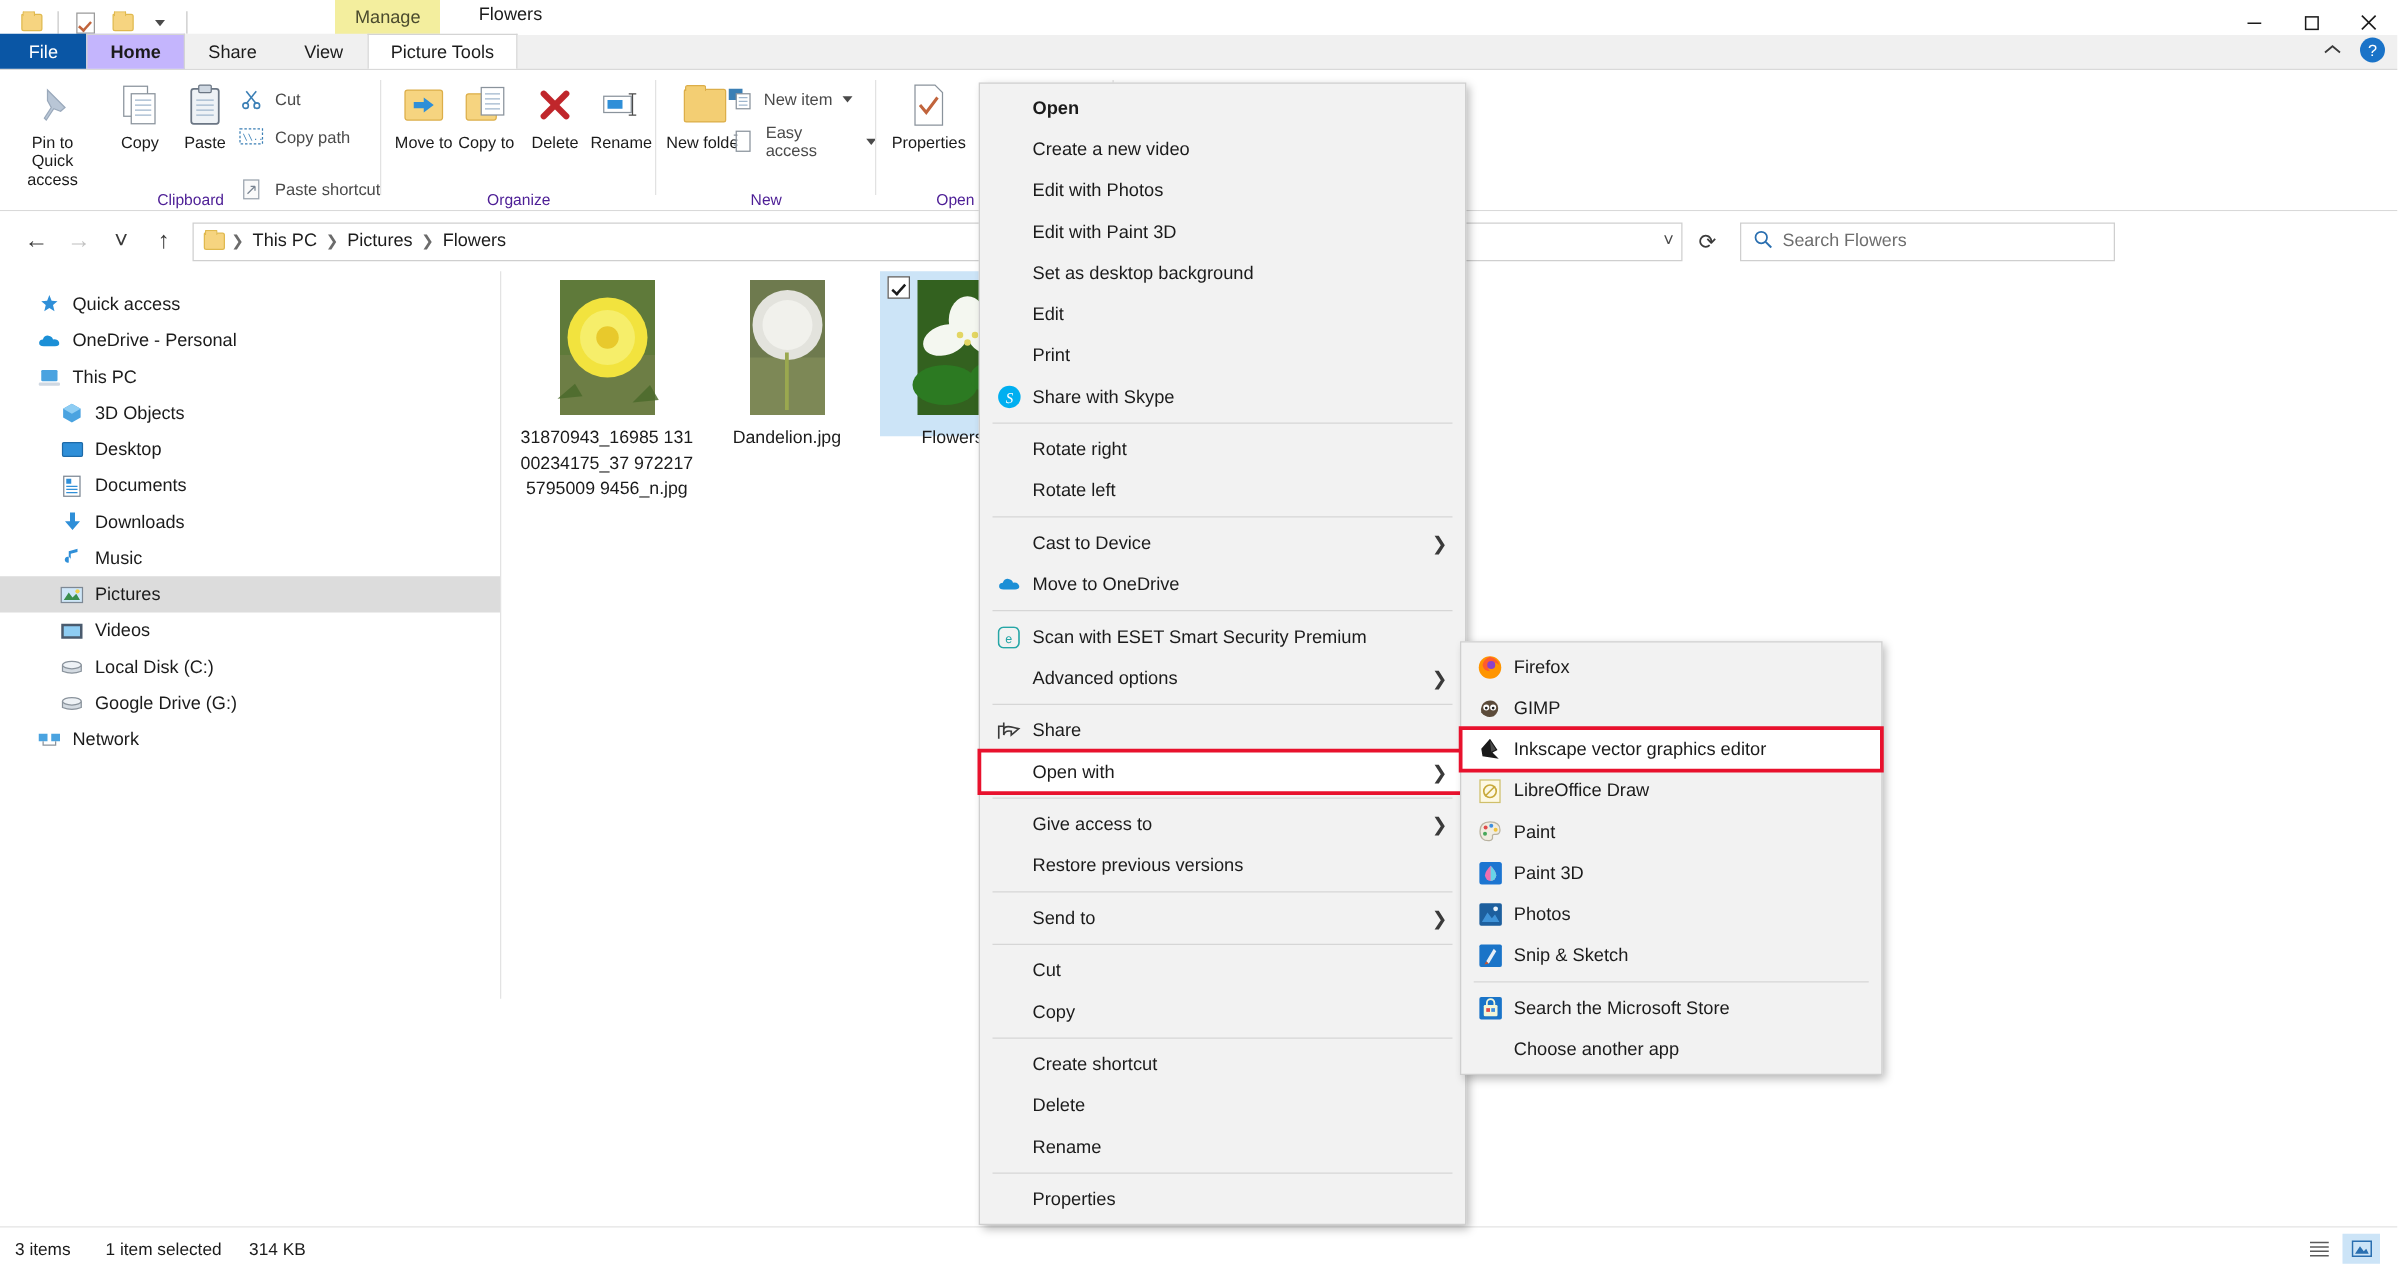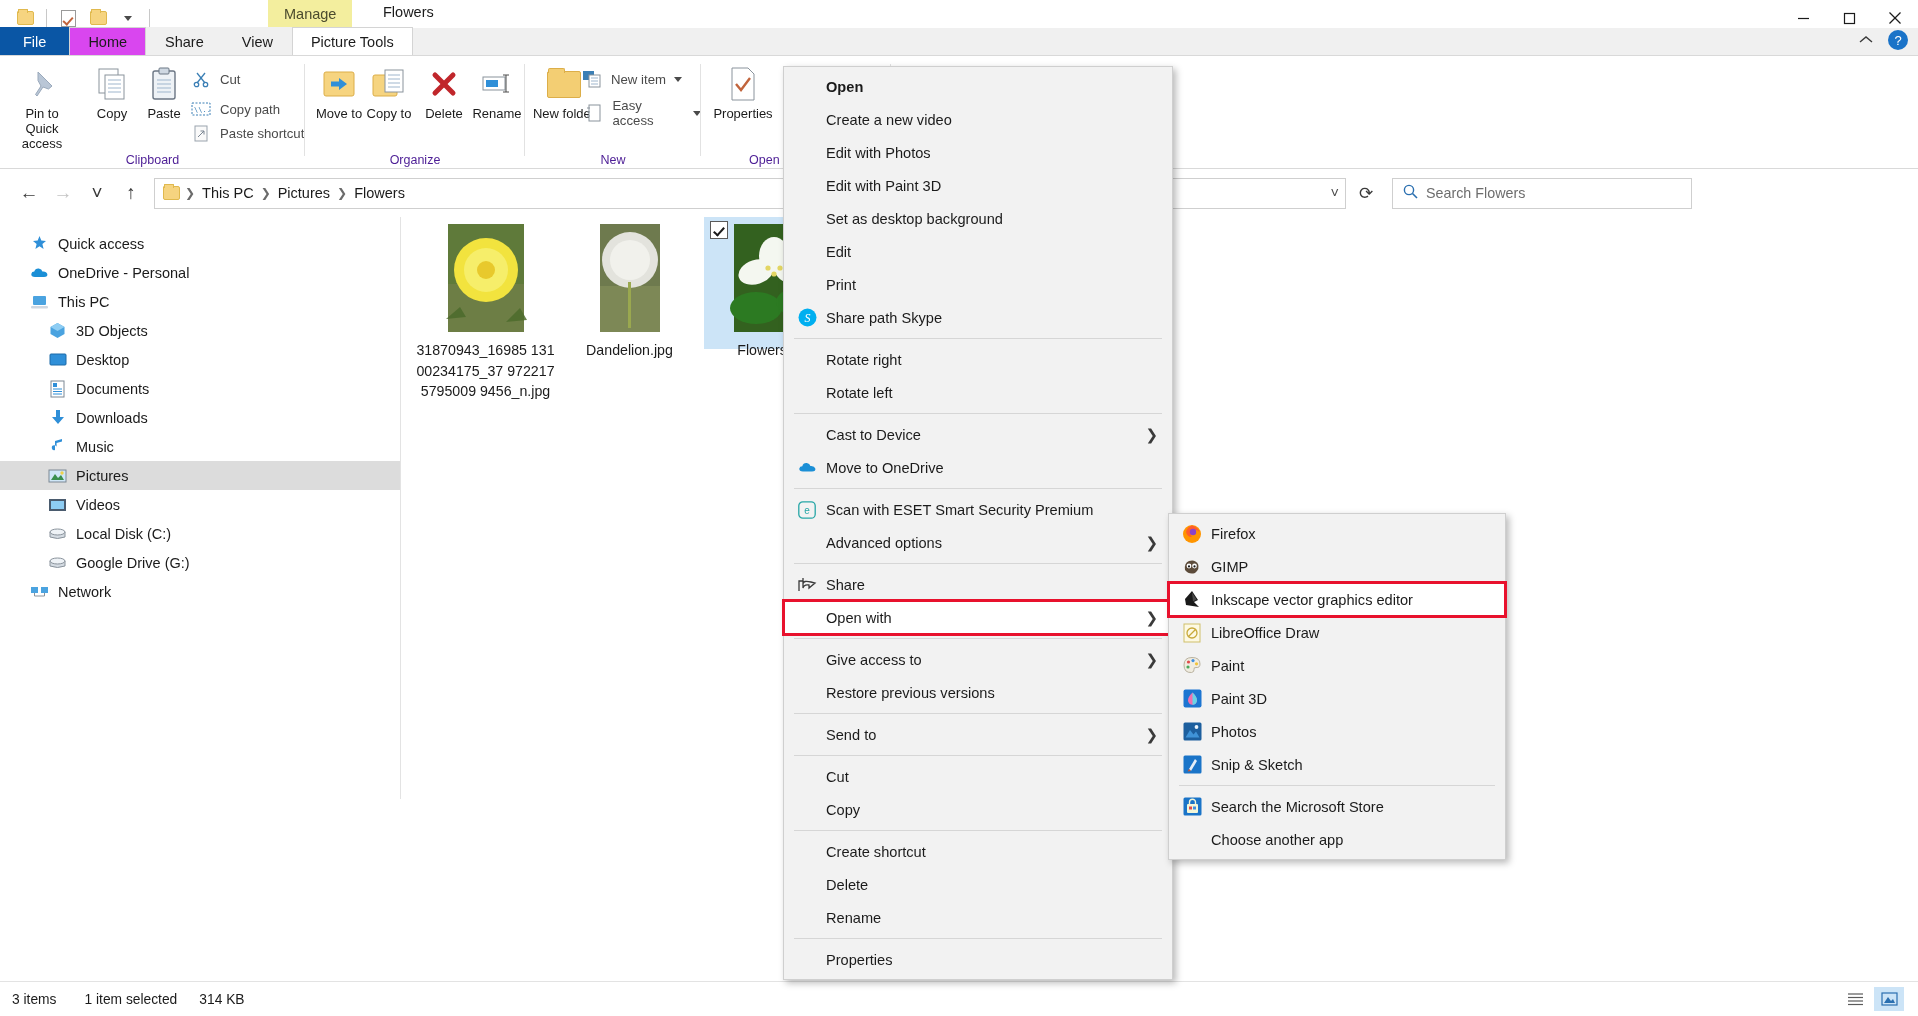--- a/index.html
+++ b/index.html
@@ -52,21 +52,21 @@
   
   .tabstrip{
     position:absolute; top:28px; left:0; width:1918px; height:28px;
     background:#f0f0f0; border-bottom:1px solid #d9d9d9; display:flex; align-items:flex-end;
   }
   .tab{
     height:28px; line-height:28px; padding:0 18px; font-size:14.5px; color:#1b1b1b;
     background:#f0f0f0; border:1px solid transparent; border-bottom:none;
   }
   .tab.file{ background:#0a56a5; color:#fff; padding:0 22px; }
-  .tab.active{ background:#d946ef; border-color:#d4d4d4; }
+  .tab.active{ background:#c4b5fd; border-color:#d4d4d4;font-weight:bold; }
   .tab.ctx-picture{ background:#ffffff; border-color:#d4d4d4; }
 
   .ribbon-right{ position:absolute; right:10px; top:30px; display:flex; align-items:center; gap:14px; }
   .chev-up{ color:#3a3a3a; font-size:13px; }
   .help-circ{
     width:20px;height:20px;border-radius:50%;background:#1a73c8;color:#fff;
     font-size:13px;display:flex;align-items:center;justify-content:center;
   }
 
   
@@ -299,21 +299,21 @@
       </div>
       <div class="smallrow" style="left:190px; top:42px;">
         <div class="ic">
           <svg width="20" height="16" viewBox="0 0 20 16">
               <rect x="1" y="2" width="18" height="12" fill="#fff" stroke="#3b7fb5" stroke-dasharray="2 1.5"></rect>
               <text x="3" y="11" font-size="7" fill="#3b7fb5" font-family="monospace">\\..</text>
             </svg>
         </div>
         <span>Copy path</span>
       </div>
-      <div class="smallrow" style="left:190px; top:66px;">
+      <div class="smallrow" style="left:190px; top:84px;">
         <div class="ic">
           <svg width="16" height="19" viewBox="0 0 16 19">
               <rect x="2" y="2" width="12" height="15" fill="#fafafa" stroke="#9aa3ad"></rect>
               <path d="M5 13 L11 7 M11 7 L7.5 7 M11 7 L11 10.5" stroke="#7a8592" fill="none"></path>
             </svg>
         </div>
         <span>Paste shortcut</span>
       </div>
       <div class="glabel">Clipboard</div>
       <div class="gsep" style="right:0;"></div>
@@ -708,21 +708,21 @@
         <span class="micon"></span>
         <span class="mlabel">Print</span>
       </div>
     <div class="mi">
       <span class="micon">
         <svg width="19" height="19" viewBox="0 0 19 19">
             <circle cx="9.5" cy="9.5" r="9" fill="#00aff0"></circle>
             <text x="9.5" y="14" text-anchor="middle" font-size="12" fill="#fff" font-family="Liberation Serif, serif" font-style="italic">S</text>
           </svg>
       </span>
-      <span class="mlabel">Share path Skype</span>
+      <span class="mlabel">Share with Skype</span>
     </div>
     <div class="msep"></div>
     <div class="mi">
         <span class="micon"></span>
         <span class="mlabel">Rotate right</span>
       </div>
     <div class="mi">
         <span class="micon"></span>
         <span class="mlabel">Rotate left</span>
       </div>

